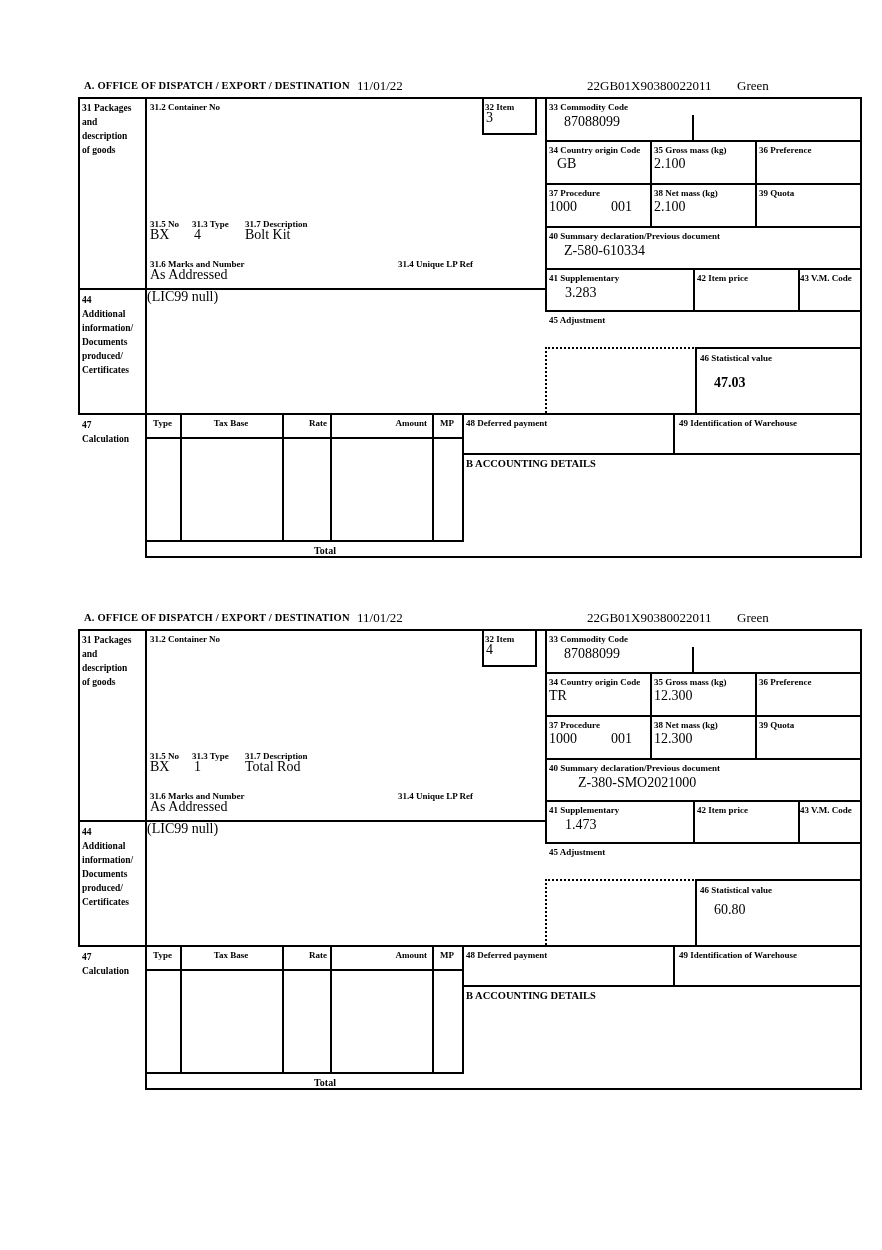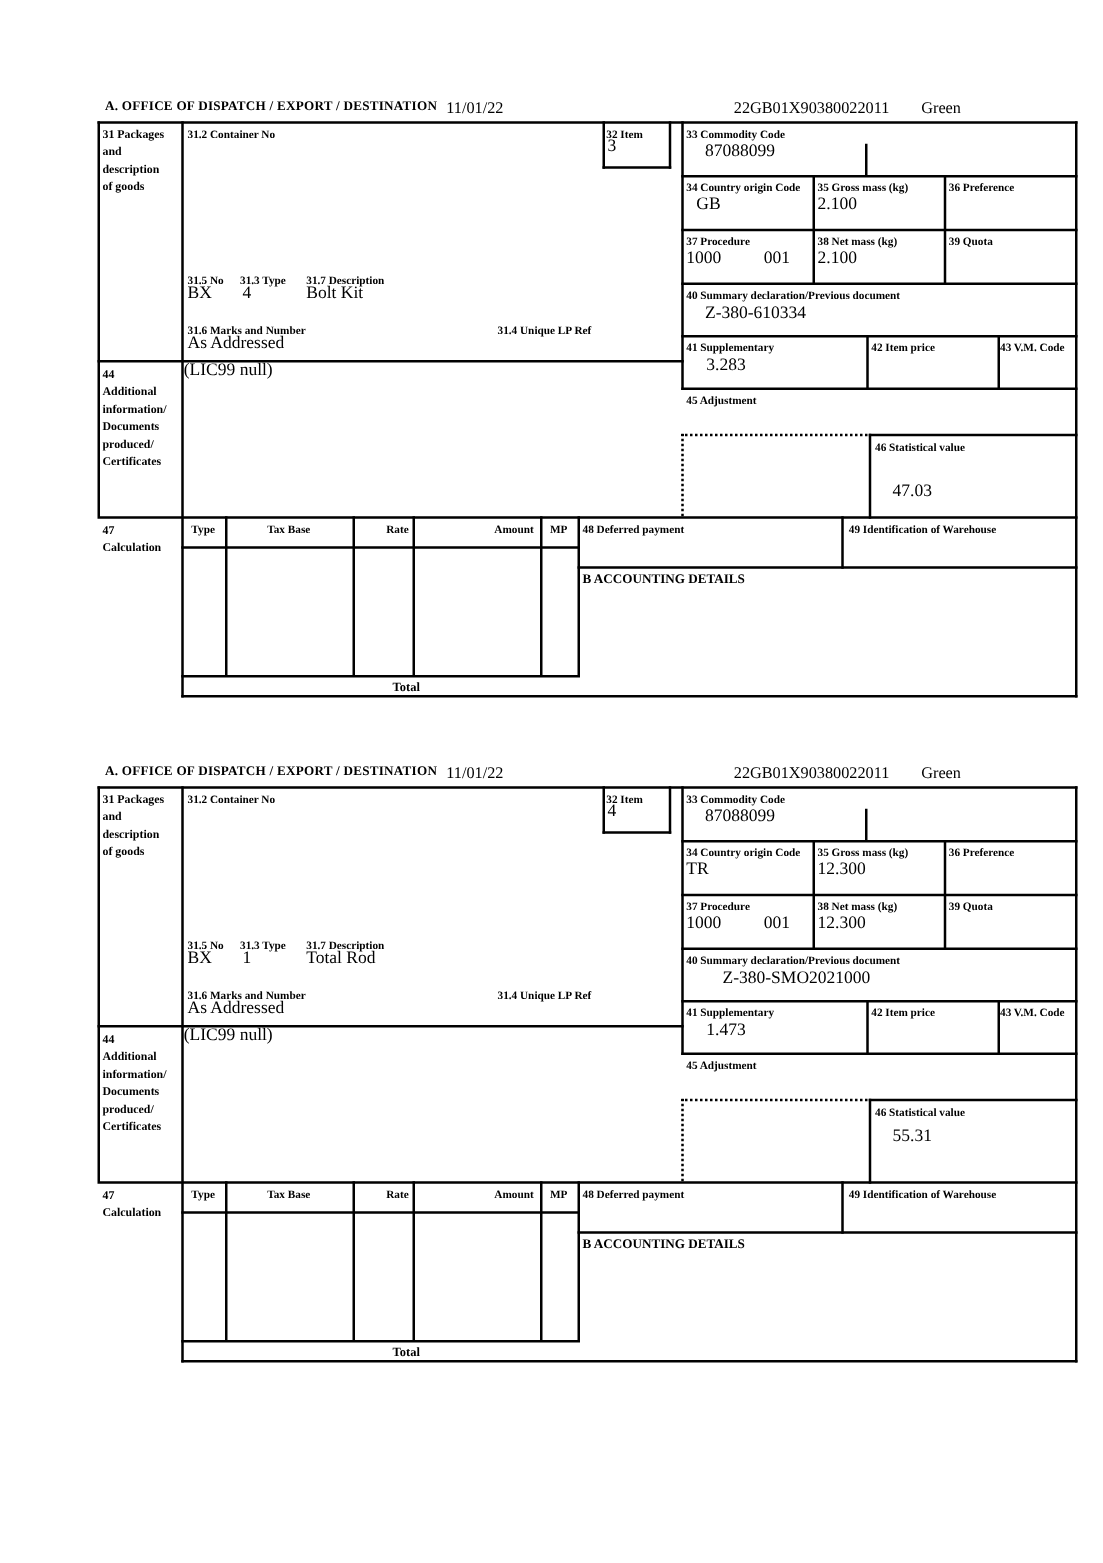--- a/index.html
+++ b/index.html
@@ -108,31 +108,31 @@
   <span class="lbl" style="left:681px;top:47px;">36 Preference</span>
 
   <span class="lbl" style="left:471px;top:90px;">37 Procedure</span>
   <span class="val" style="left:471px;top:102px;">1000</span>
   <span class="val" style="left:533px;top:102px;">001</span>
   <span class="lbl" style="left:576px;top:90px;">38 Net mass (kg)</span>
   <span class="val" style="left:576px;top:102px;">2.100</span>
   <span class="lbl" style="left:681px;top:90px;">39 Quota</span>
 
   <span class="lbl" style="left:471px;top:133px;">40 Summary declaration/Previous document</span>
-  <span class="val" style="left:486px;top:146px;">Z-380-610334</span>
+  <span class="val" style="left:486px;top:146px;">Z-580-610334</span>
 
   <span class="lbl" style="left:471px;top:175px;">41 Supplementary</span>
   <span class="val" style="left:487px;top:188px;">3.283</span>
   <span class="lbl" style="left:619px;top:175px;">42 Item price</span>
   <span class="lbl" style="left:722px;top:175px;">43 V.M. Code</span>
 
   <span class="lbl" style="left:471px;top:217px;">45 Adjustment</span>
 
   <span class="lbl" style="left:622px;top:255px;">46 Statistical value</span>
-  <span class="val" style="left:636px;top:289px;">47.03</span>
+  <span class="val" style="left:636px;top:278px;font-weight:bold;">47.03</span>
 
   <span class="thc" style="left:67px;width:35px;text-align:center;">Type</span>
   <span class="thc" style="left:102px;width:102px;text-align:center;">Tax Base</span>
   <span class="thc" style="left:204px;width:45px;text-align:right;">Rate</span>
   <span class="thc" style="left:252px;width:97px;text-align:right;">Amount</span>
   <span class="thc" style="left:354px;width:30px;text-align:center;">MP</span>
 
   <span class="lbl" style="left:388px;top:320px;">48 Deferred payment</span>
   <span class="lbl" style="left:601px;top:320px;">49 Identification of Warehouse</span>
   <span class="acct" style="left:388px;top:361px;">B ACCOUNTING DETAILS</span>
@@ -234,21 +234,21 @@
   <span class="val" style="left:486px;top:146px;margin-left:14px;">Z-380-SMO2021000</span>
 
   <span class="lbl" style="left:471px;top:175px;">41 Supplementary</span>
   <span class="val" style="left:487px;top:188px;">1.473</span>
   <span class="lbl" style="left:619px;top:175px;">42 Item price</span>
   <span class="lbl" style="left:722px;top:175px;">43 V.M. Code</span>
 
   <span class="lbl" style="left:471px;top:217px;">45 Adjustment</span>
 
   <span class="lbl" style="left:622px;top:255px;">46 Statistical value</span>
-  <span class="val" style="left:636px;top:273px;">55.31</span>
+  <span class="val" style="left:636px;top:273px;">60.80</span>
 
   <span class="thc" style="left:67px;width:35px;text-align:center;">Type</span>
   <span class="thc" style="left:102px;width:102px;text-align:center;">Tax Base</span>
   <span class="thc" style="left:204px;width:45px;text-align:right;">Rate</span>
   <span class="thc" style="left:252px;width:97px;text-align:right;">Amount</span>
   <span class="thc" style="left:354px;width:30px;text-align:center;">MP</span>
 
   <span class="lbl" style="left:388px;top:320px;">48 Deferred payment</span>
   <span class="lbl" style="left:601px;top:320px;">49 Identification of Warehouse</span>
   <span class="acct" style="left:388px;top:361px;">B ACCOUNTING DETAILS</span>

